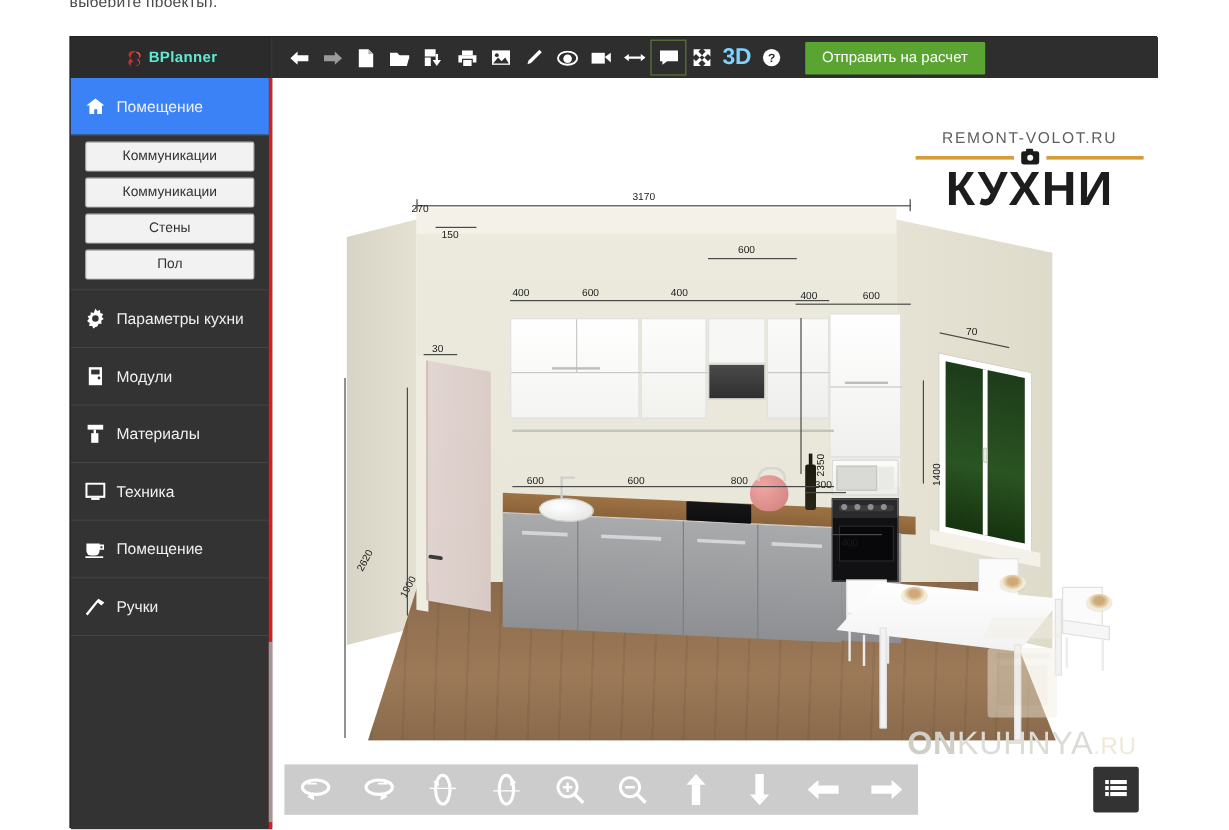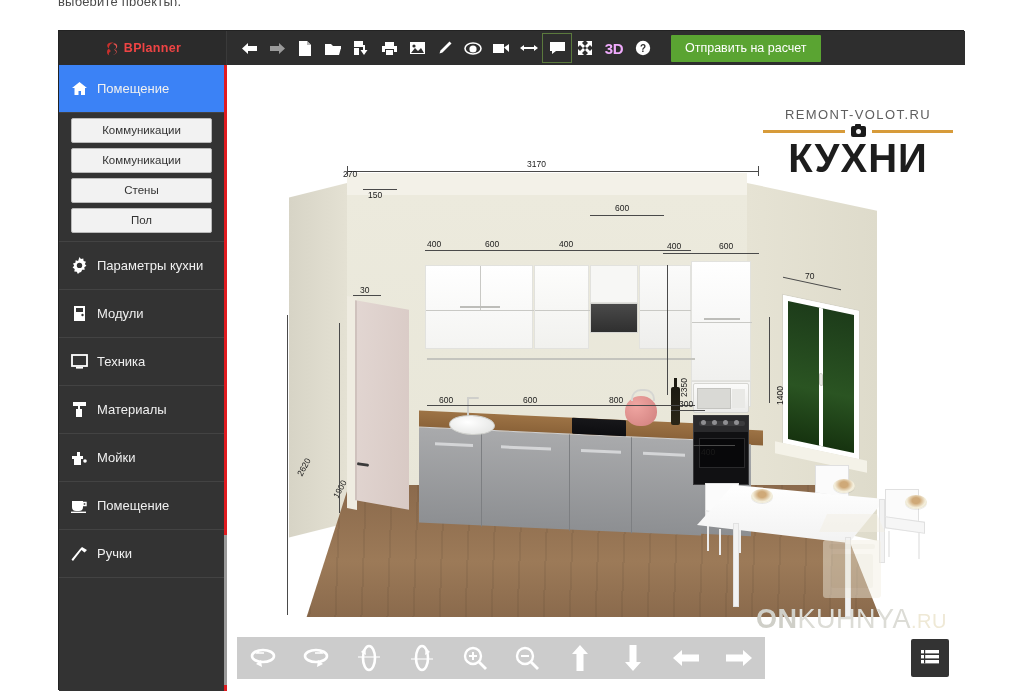--- a/index.html
+++ b/index.html
@@ -37,36 +37,36 @@
     width: 168px; height: 34px;
     background: #2b2b2b;
     display: flex; align-items: center; justify-content: center;
     gap: 5px;
     border-right: 1px solid #3a3a3a;
   }
   .brand-mark {
     width: 15px; height: 15px; position: relative; flex: 0 0 auto;
   }
   .brand-text {
-    color: #ef4444; font-size: 12.5px; font-weight: bold;
+    color: #5eead4; font-size: 12.5px; font-weight: bold;
     letter-spacing: .3px;
   }
   .tools {
     display: flex; align-items: center; gap: 0px;
     padding-left: 8px; height: 34px;
   }
   .tbtn {
     width: 28px; height: 28px;
     display: flex; align-items: center; justify-content: center;
     color: #ffffff; cursor: pointer;
   }
   .tbtn.hl { outline: 1px solid #5b7a3d; }
   .tbtn svg { display: block; }
   .tbtn-3d {
-    color: #f0abfc; font-size: 15px; font-weight: bold;
+    color: #7dd3fc; font-size: 19px; font-weight: bold;
     letter-spacing: -.3px; width: 30px;
   }
   .send-btn {
     margin-left: 14px;
     background: #5aa432; color: #ffffff;
     font-size: 12.5px;
     padding: 6px 14px 7px;
     border: none; border-radius: 1px;
     cursor: pointer; white-space: nowrap;
     font-family: "Liberation Sans", sans-serif;
@@ -664,48 +664,39 @@
             <rect x="1" y="1" width="11" height="15" fill="#fff"></rect>
             <rect x="3" y="3" width="7" height="4" fill="#333"></rect>
             <circle cx="9.5" cy="10" r="1.2" fill="#333"></circle>
           </svg>
       </span>
       <span class="sb-label">Модули</span>
     </div>
 
     <div class="sb-row">
       <span class="sb-ico">
-        <svg width="17" height="15" viewBox="0 0 17 15">
-            <rect x="1" y="1" width="15" height="11" fill="none" stroke="#fff" stroke-width="1.8"></rect>
-            <rect x="5" y="13" width="7" height="1.6" fill="#fff"></rect>
-          </svg>
-      </span>
-      <span class="sb-label">Техника</span>
-    </div>
-
-    <div class="sb-row">
-      <span class="sb-ico">
         <svg width="16" height="17" viewBox="0 0 16 17">
             <rect x="1" y="1" width="13" height="4" fill="#fff"></rect>
             <rect x="6" y="5" width="2" height="4" fill="#fff"></rect>
             <rect x="4" y="8" width="6" height="8" fill="#fff"></rect>
           </svg>
       </span>
       <span class="sb-label">Материалы</span>
     </div>
 
     <div class="sb-row">
       <span class="sb-ico">
-        <svg width="17" height="16" viewBox="0 0 17 16">
-            <path d="M1 6h5V2h3v4h3v3h-2v6H3V9H1z" fill="#fff"></path>
-            <circle cx="14" cy="11" r="1.8" fill="#fff"></circle>
+        <svg width="17" height="15" viewBox="0 0 17 15">
+            <rect x="1" y="1" width="15" height="11" fill="none" stroke="#fff" stroke-width="1.8"></rect>
+            <rect x="5" y="13" width="7" height="1.6" fill="#fff"></rect>
           </svg>
       </span>
-      <span class="sb-label">Мойки</span>
-    </div>
+      <span class="sb-label">Техника</span>
+    </div>
+
 
     <div class="sb-row">
       <span class="sb-ico">
         <svg width="17" height="14" viewBox="0 0 17 14">
             <path d="M1 2h11v6a4 4 0 01-4 4H5a4 4 0 01-4-4z" fill="#fff"></path>
             <path d="M12 3.5h3v3h-3z" fill="none" stroke="#fff" stroke-width="1.4"></path>
             <rect x="0" y="12.6" width="15" height="1.4" fill="#fff"></rect>
           </svg>
       </span>
       <span class="sb-label">Помещение</span>

